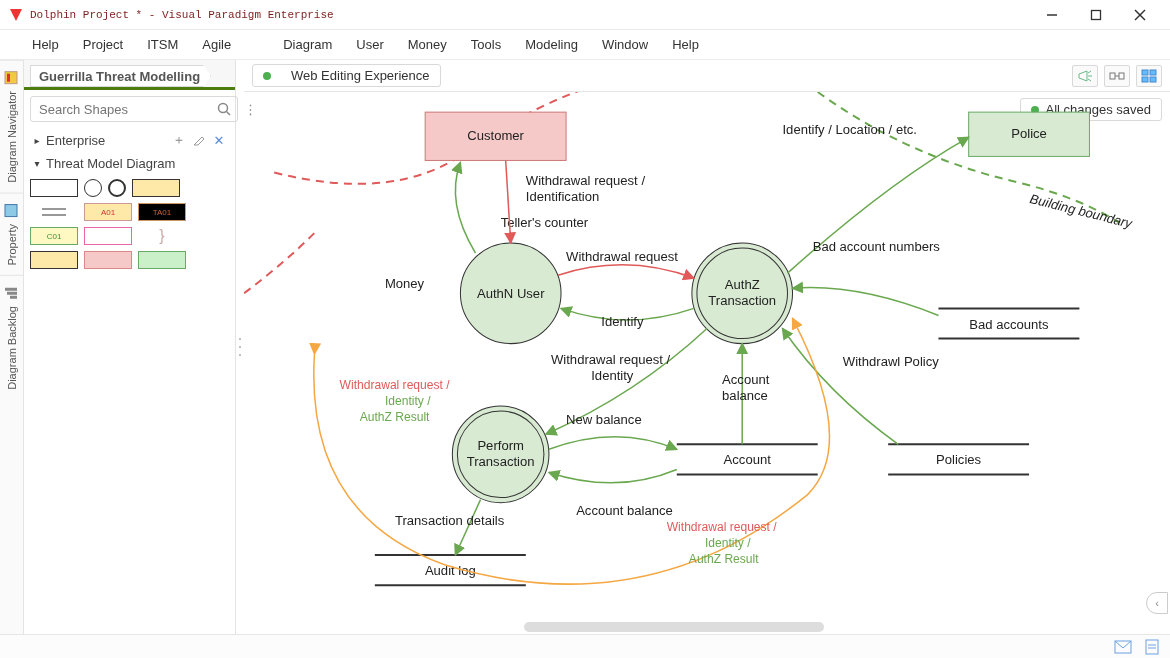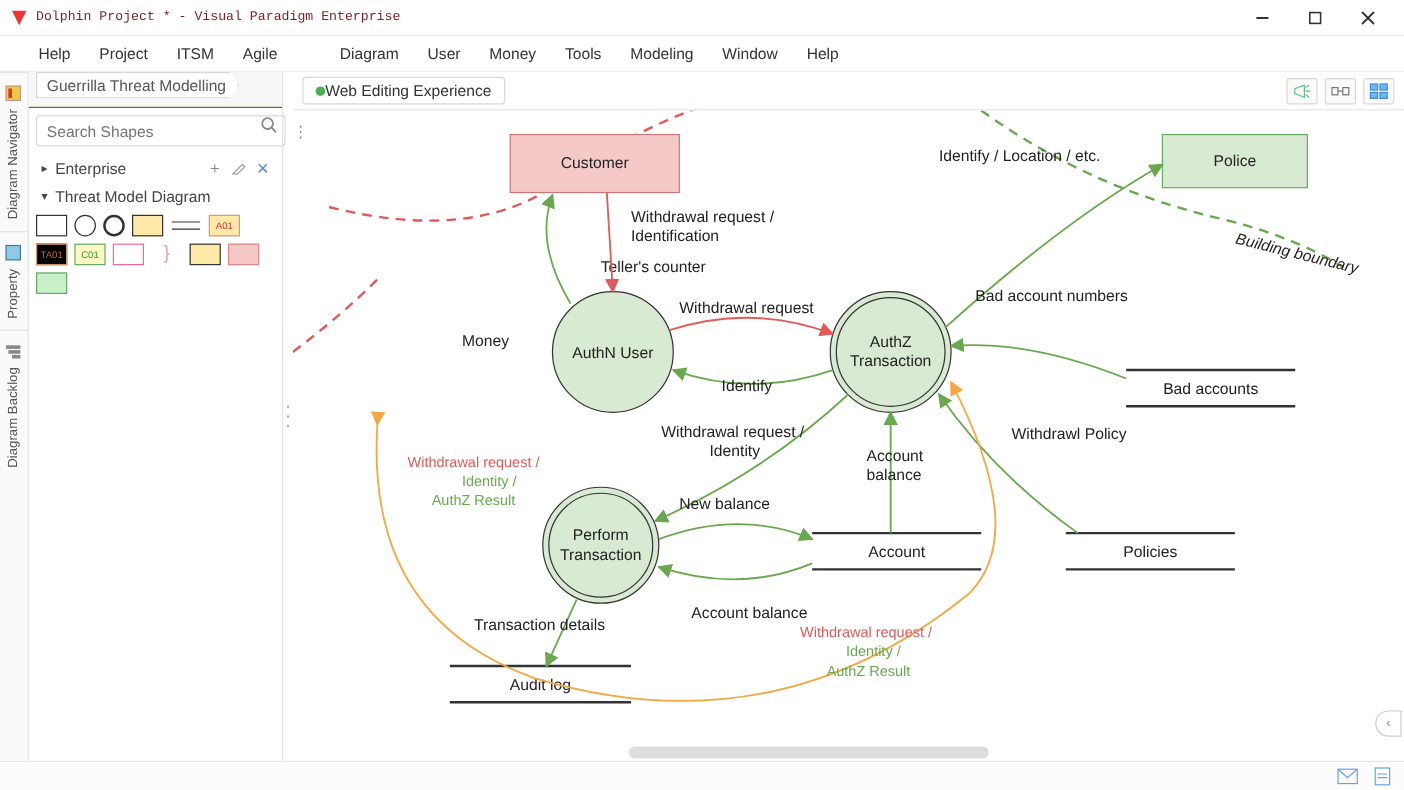--- a/index.html
+++ b/index.html
@@ -8,36 +8,36 @@
   .titlebar .vp-logo { width:16px; height:16px; margin-right:6px; }
   .titlebar .title-text { flex:1; font-size:11px; color:#7f1d1d;font-family:Liberation Mono, monospace;}
   .win-btn { width:44px; height:30px; display:flex; align-items:center; justify-content:center; color:#333;}
   .menubar { height:30px; display:flex; align-items:center; border-bottom:1px solid #ececec; padding-left:20px;}
   .menubar .menu-item { padding:0 12px; height:30px; display:flex; align-items:center; color:#333;}
   .content-row { display:flex; height:calc(658px - 60px - 24px); }
   .side-tabs { width:24px; background:#fafafa; border-right:1px solid #e3e3e3; display:flex; flex-direction:column; }
   .vtab { flex:0 0 auto; writing-mode: vertical-rl; transform:rotate(180deg); padding:10px 3px; font-size:11px; color:#555; text-align:center; border-bottom:1px solid #e3e3e3; display:flex; align-items:center; gap:6px;}
   .vtab svg { transform:rotate(90deg); }
   .left-panel { width:212px; border-right:1px solid #e3e3e3; display:flex; flex-direction:column;}
-  .breadcrumb-bar { height:30px; background:#f7f7f7; border-bottom:1px solid #4d7c0f; display:flex; align-items:flex-start; padding-left:6px;}
+  .breadcrumb-bar { height:30px; background:#f7f7f7; border-bottom:3px solid #4d7c0f; display:flex; align-items:flex-end; padding-left:6px;font-weight:bold;}
   .crumb { background:#fff; border:1px solid #d9d9d9; height:22px; display:flex; align-items:center; padding:0 10px 0 8px; font-size:13px; color:#555; clip-path: polygon(0 0, calc(100% - 8px) 0, 100% 50%, calc(100% - 8px) 100%, 0 100%); }
   .search-row { display:flex; align-items:center; padding:6px 6px; gap:6px;}
-  .search-box { flex:1; height:26px; border:1px solid #d9d9d9; border-radius:3px; display:flex; padding:0 6px;}
+  .search-box { flex:1; height:26px; border:1px solid #d9d9d9; border-radius:3px; display:flex; align-items:center; padding:0 6px;}
   .search-box input { border:none; outline:none; flex:1; font-size:13px; background:transparent;}
   .section-row { display:flex; align-items:center; padding:4px 8px; gap:4px; color:#444;}
   .section-row .chev { width:10px; text-align:center; font-size:10px;}
   .section-row .sp { flex:1;}
   .mini-icon { width:16px; height:16px; display:inline-flex; align-items:center; justify-content:center; color:#888;}
   .palette { padding:4px 6px; display:flex; flex-wrap:wrap; gap:6px;}
-  .pal { width:26px; height:18px; border:1px solid #333; display:flex; align-items:center; justify-content:center; font-size:8px;}
+  .pal { width:48px; height:18px; border:1px solid #333; display:flex; align-items:center; justify-content:center; font-size:8px;}
   .pal.round { border-radius:50%; width:18px; height:18px; }
   .pal.noborder { border:none;}
   .right-side { flex:1; display:flex; flex-direction:column; position:relative;}
   .doc-header { height:32px; display:flex; align-items:center; border-bottom:1px solid #e6e6e6; padding:0 8px;}
-  .doc-tab { display:flex; align-items:center; gap:0; border:1px solid #d9d9d9; border-radius:3px; padding:3px 10px; background:#fff;}
+  .doc-tab { display:flex; align-items:center; gap:20px; border:1px solid #d9d9d9; border-radius:3px; padding:3px 10px; background:#fff;}
   .green-dot { width:8px; height:8px; border-radius:50%; background:#4caf50;}
   .doc-header .header-tools { margin-left:auto; display:flex; gap:6px;}
   .tool-btn { width:26px; height:22px; border:1px solid #d9d9d9; border-radius:2px; display:flex; align-items:center; justify-content:center; background:#fafafa;}
   .save-pill { display:flex; align-items:center; gap:6px; border:1px solid #d9d9d9; border-radius:3px; padding:3px 10px; background:#fff;}
   .canvas-wrap { flex:1; position:relative; overflow:hidden;}
   .canvas-svg { position:absolute; inset:0;}
   .scroll-h { position:absolute; left:280px; bottom:2px; height:10px; width:300px; background:#ddd; border-radius:5px;}
   .round-handle { position:absolute; right:2px; bottom:20px; width:22px; height:22px; border:1px solid #ccc; border-radius:50% 0 0 50%; background:#fff; display:flex; align-items:center; justify-content:center; font-size:11px; color:#888;}
   .statusbar { height:24px; border-top:1px solid #e6e6e6; display:flex; align-items:center; justify-content:flex-end; padding:0 10px; gap:12px; background:#fcfcfc;}
   .splitter { width:8px; position:relative;}
@@ -201,20 +201,24 @@
               <rect x="1" y="1" width="6" height="5" fill="#6bf" stroke="#48c"></rect>
               <rect x="9" y="1" width="6" height="5" fill="#6bf" stroke="#48c"></rect>
               <rect x="1" y="8" width="6" height="5" fill="#6bf" stroke="#48c"></rect>
               <rect x="9" y="8" width="6" height="5" fill="#6bf" stroke="#48c"></rect>
             </svg>
           </div>
       </div>
     </div>
 
     <div class="canvas-wrap">
+      <div class="save-pill" style="position:absolute;right:8px;top:6px">
+        <span class="green-dot"></span>
+        <span>All changes saved</span>
+      </div>
 
       <svg class="canvas-svg" viewBox="0 0 920 510">
         <defs>
           <marker id="arr-green" markerWidth="8" markerHeight="8" refX="7" refY="4" orient="auto">
               <path d="M0,0 L8,4 L0,8 Z" fill="#6aa84f"></path>
             </marker>
           <marker id="arr-red" markerWidth="8" markerHeight="8" refX="7" refY="4" orient="auto">
               <path d="M0,0 L8,4 L0,8 Z" fill="#e05a5a"></path>
             </marker>
           <marker id="arr-orange" markerWidth="8" markerHeight="8" refX="7" refY="4" orient="auto">

